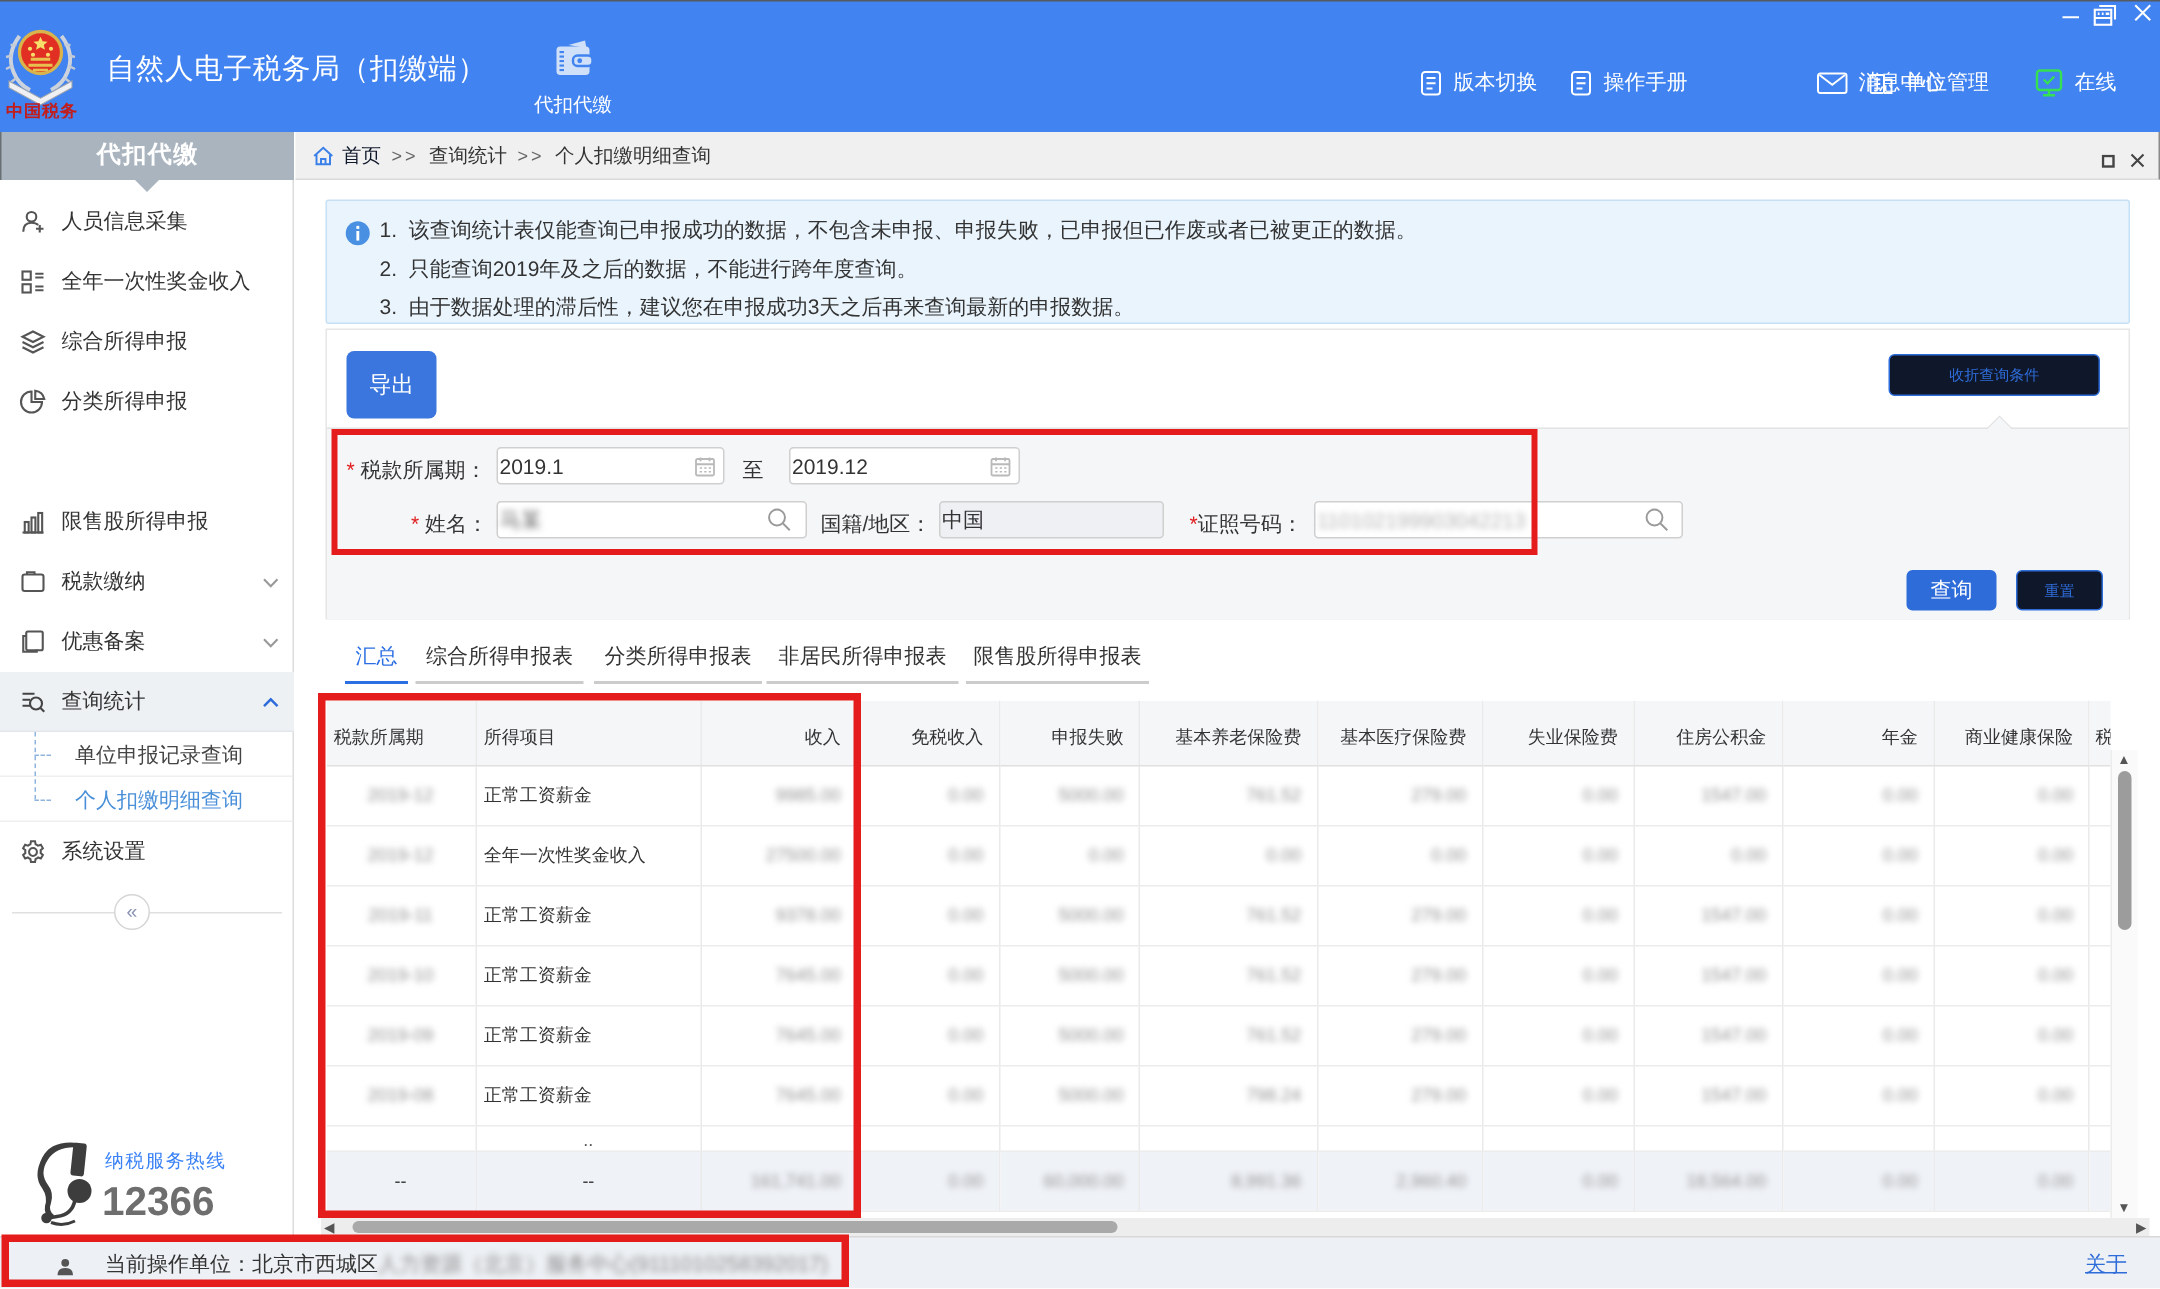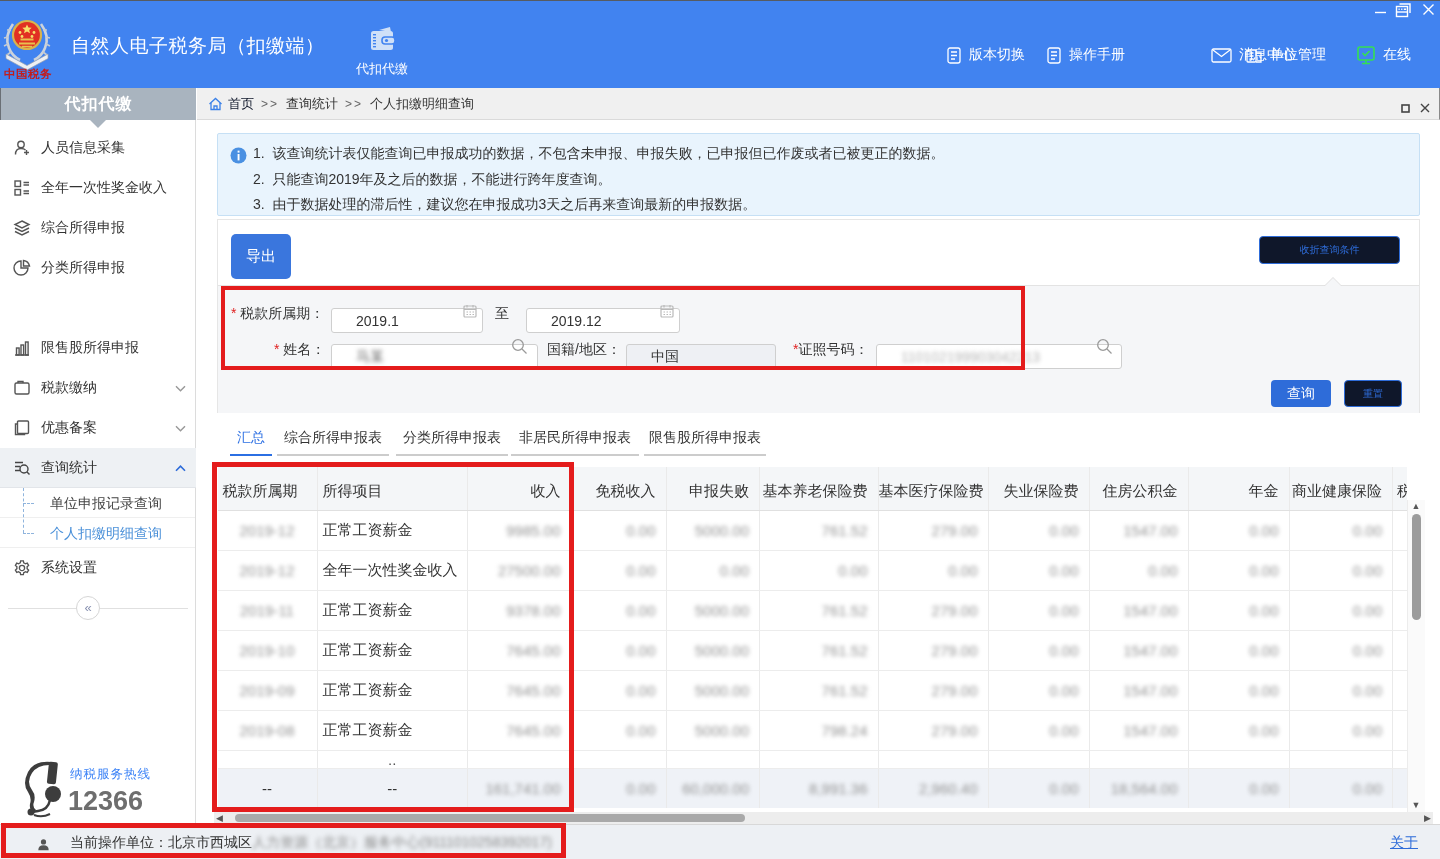--- a/index.html
+++ b/index.html
@@ -52,33 +52,33 @@
 #qc { position:absolute; left:20px; top:99px; width:1203px; height:194px; background:#fff; border:1px solid #e6e6e6; }
 .btn-blue { background:#3a76dd; color:#fff; border:none; border-radius:5px; font-size:15px; font-family:"Liberation Sans",sans-serif; }
 .btn-outline { background:#0f172a; color:#2e6cd9; border:1px solid #2e6cd9; border-radius:4px; font-size:10px; font-family:"Liberation Sans",sans-serif; }
 #export { position:absolute; left:13px; top:14px; width:60px; height:45px; }
 #fold { position:absolute; left:1041px; top:16px; width:141px; height:28px; }
 #fpanel { position:absolute; left:0px; top:65px; width:1201px; height:128px; background:#f5f6f8; border-top:1px solid #e3e3e3; }
 #notch1 { position:absolute; left:1106px; top:-9px; width:0; height:0; border-left:9px solid transparent; border-right:9px solid transparent; border-bottom:9px solid #e0e0e0; }
 #notch2 { position:absolute; left:1107px; top:-8px; width:0; height:0; border-left:8px solid transparent; border-right:8px solid transparent; border-bottom:8px solid #f5f6f8; }
 .flabel { position:absolute; font-size:14px; color:#333; }
 .red { color:#e02020; }
-.finput { position:absolute; background:#fff; border:1px solid #cfcfcf; border-radius:3px; font-size:14px; color:#333; display:flex; align-items:center; padding-left:24px;margin-top:10px; }
+.finput { position:absolute; background:#fff; border:1px solid #cfcfcf; border-radius:3px; font-size:14px; color:#333; display:flex; align-items:center; padding-left:1px; }
 .finput.dis { background:#eef0f4; }
 .fico { position:absolute; }
 #qbtn { position:absolute; left:1053px; top:94px; width:60px; height:27px; background:#2e6cd9; color:#fff; border:none; border-radius:4px; font-size:14px; font-family:Liberation Serif, serif;}
 #rbtn { position:absolute; left:1126px; top:94px; width:58px; height:27px; }
 
 
 #tabs { position:absolute; left:33px; top:309px; height:30px; display:flex; align-items:flex-start; font-size:14px; }
 #tabs .tb { margin-right:12px; padding:0 6px 7px 6px; color:#333; border-bottom:2px solid #ccc; }
 #tabs .tb.on { color:#2b6fe3; border-bottom-color:#2b6fe3; }
 
 
-#tbl { position:absolute; left:20.5px; top:347px; width:1189px; height:341px; overflow:hidden; font-size:15px; color:#333; }
+#tbl { position:absolute; left:20.5px; top:347px; width:1189px; height:341px; overflow:hidden; font-size:12px; color:#333; }
 table { border-collapse:collapse; table-layout:fixed; width:1403px; }
 th,td { border-right:1px solid #eaeaea; border-bottom:1px solid #ececec; overflow:hidden; white-space:nowrap; }
 thead th { background:#f4f6f8; height:43px; font-weight:normal; border-bottom:1px solid #e0e0e0; padding-top:7px; }
 tbody td { height:40px; background:#fff; }
 tr.prow td { height:17px; background:#fff; }
 .al { text-align:left; padding-left:5px; }
 .ar { text-align:right; padding-right:10px; }
 .ac { text-align:center; }
 tr.total td { background:#eff2f7; }
 .blur { color:#939393; filter:blur(2.1px); }

